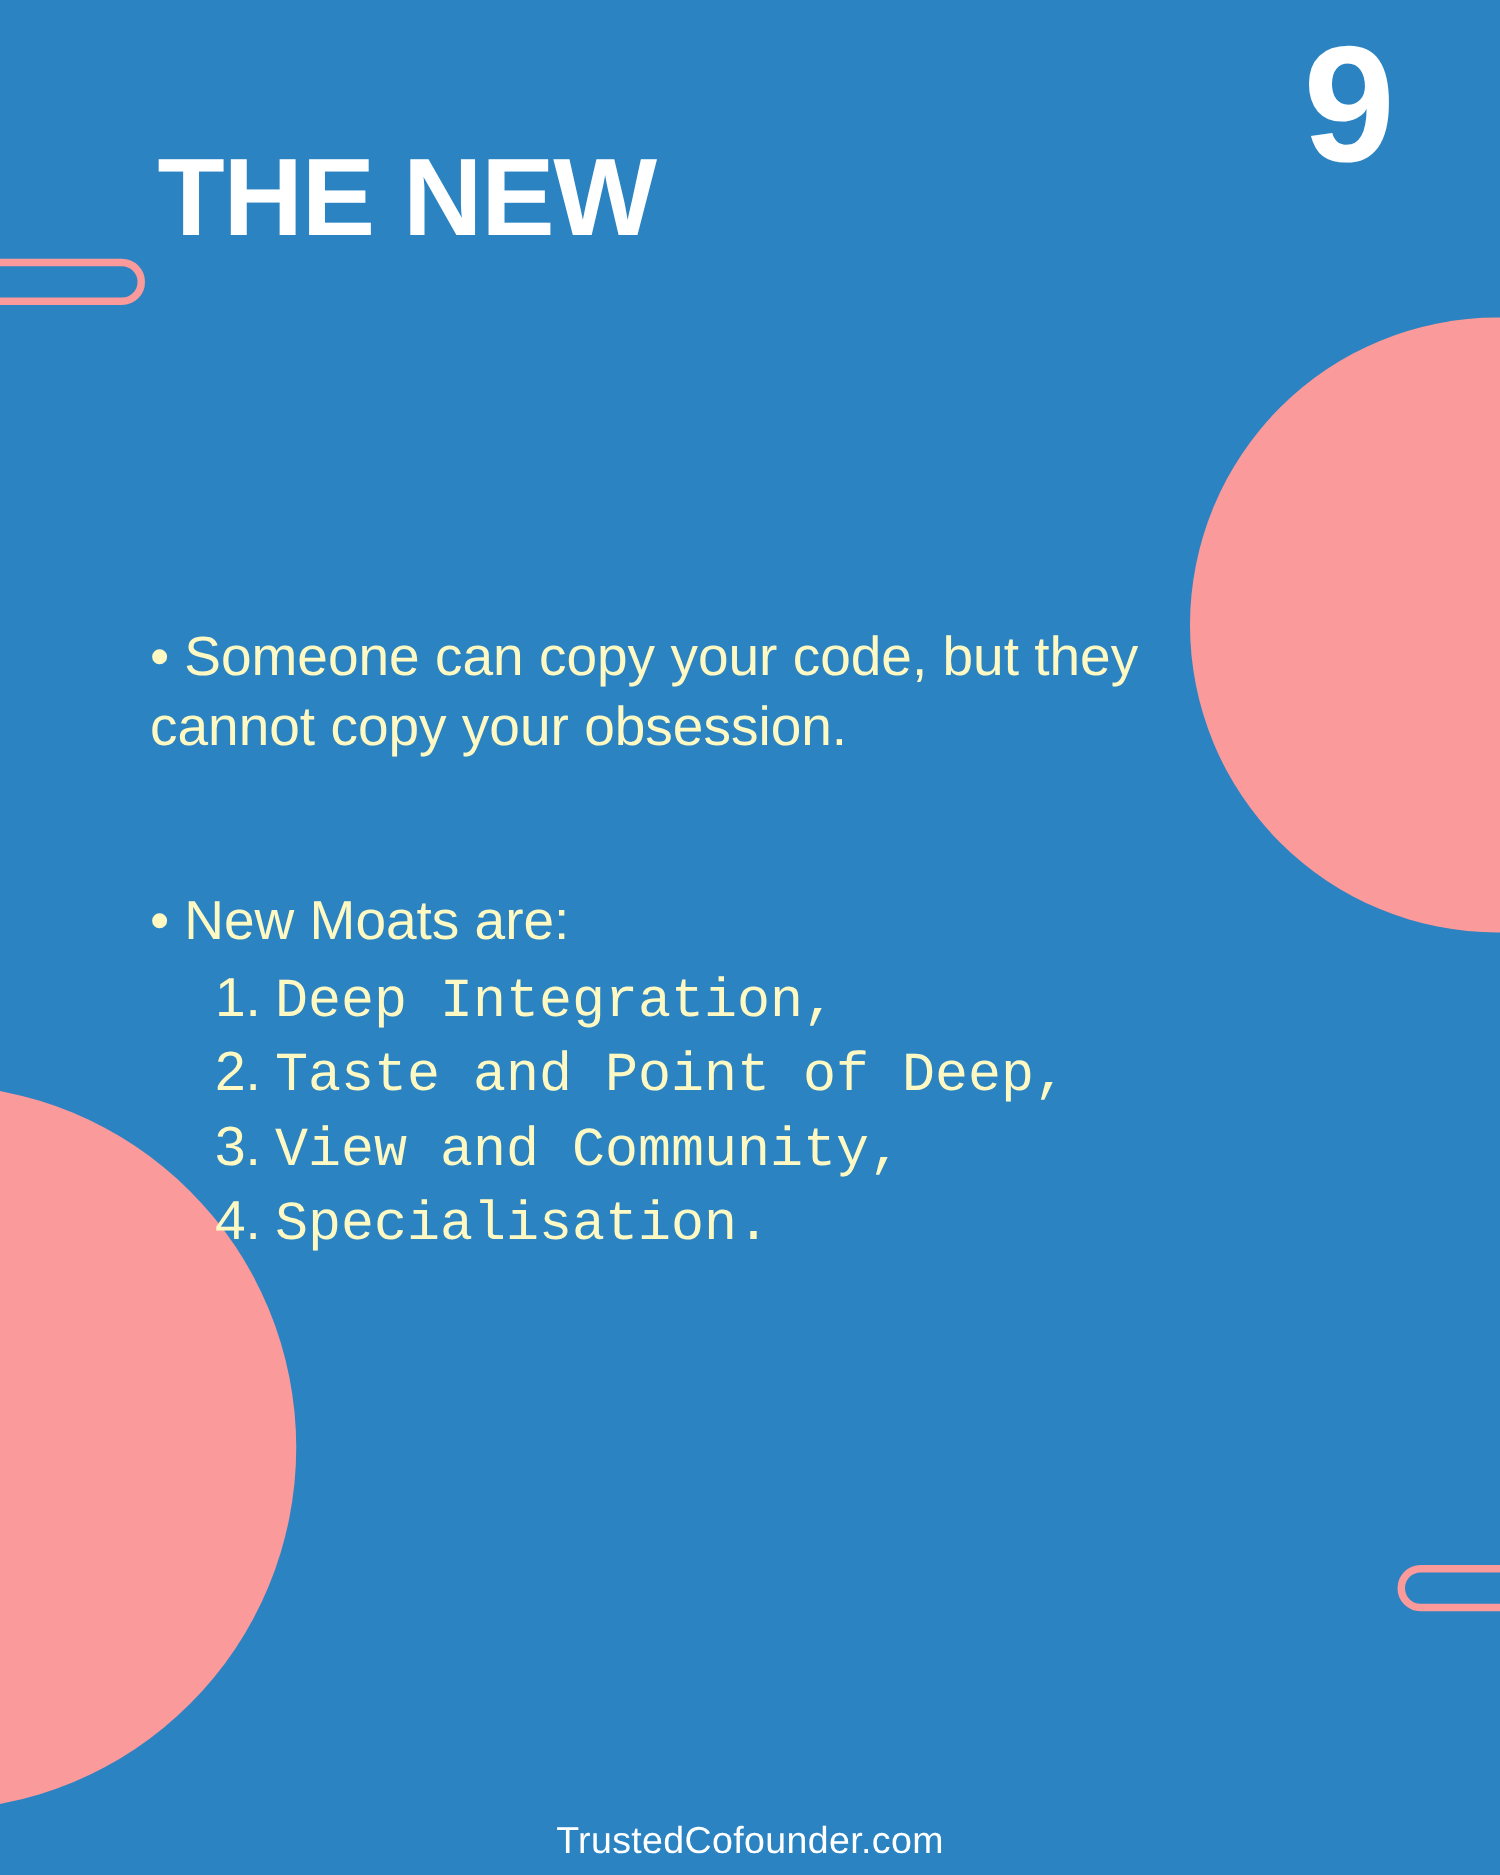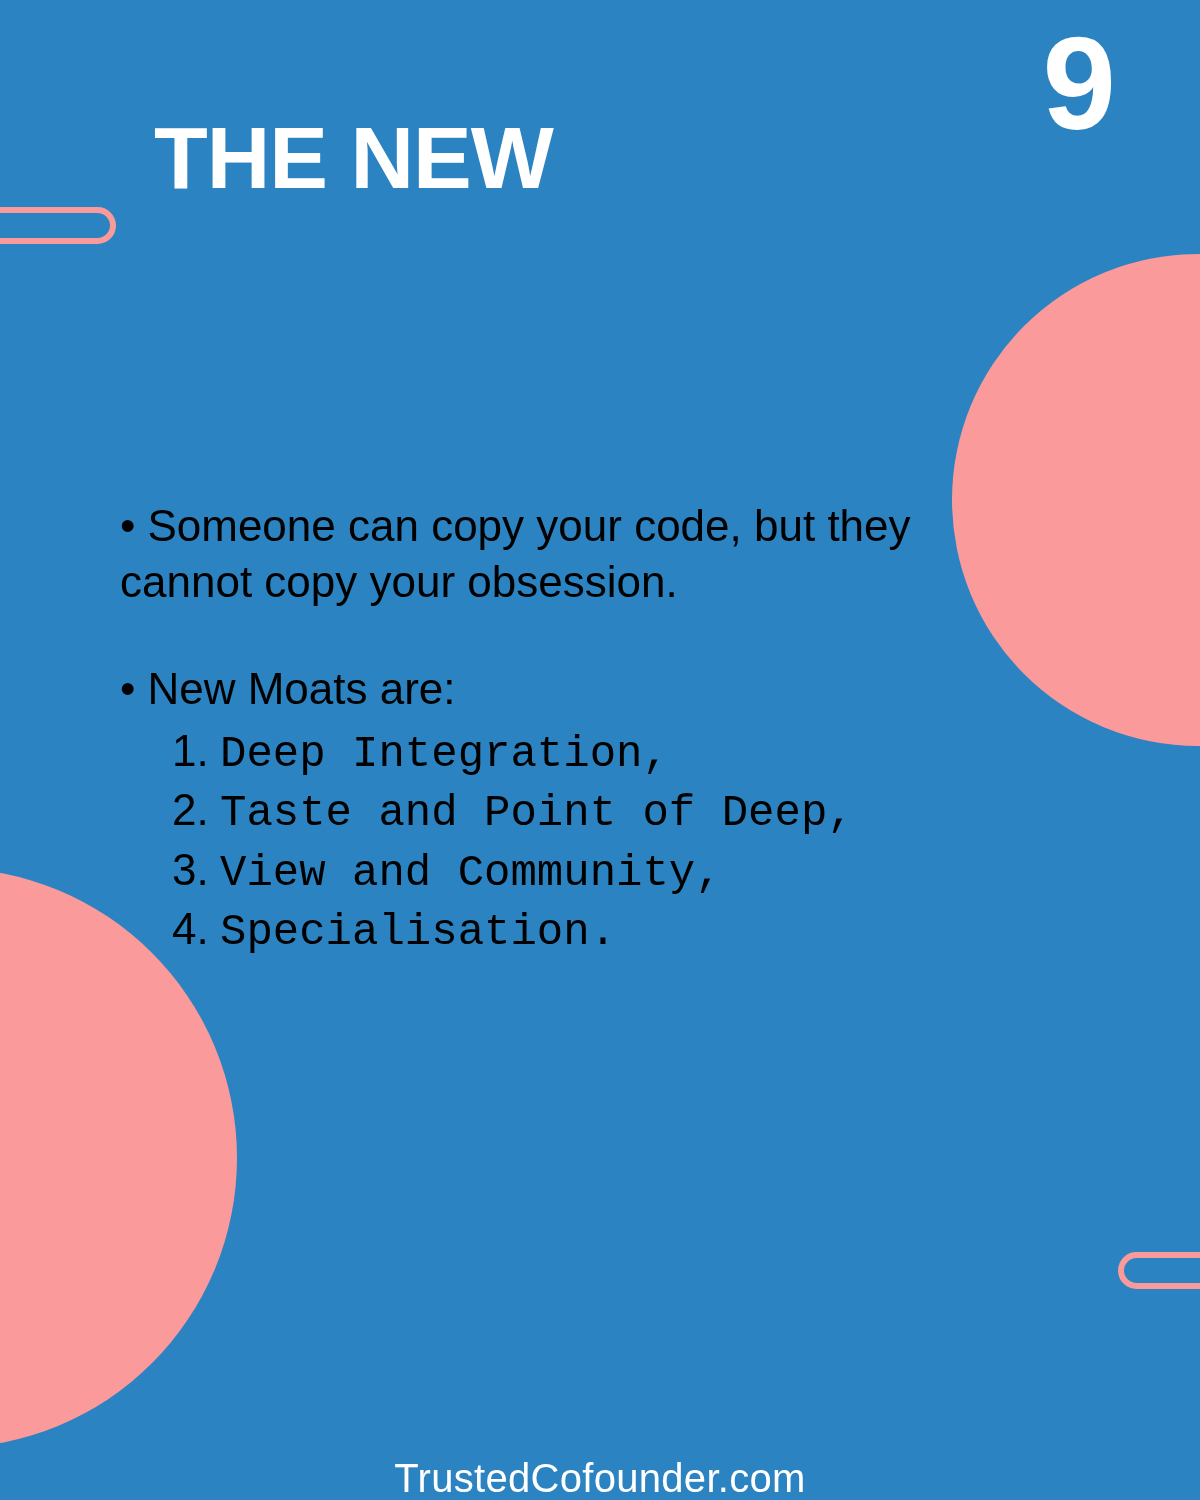--- a/index.html
+++ b/index.html
@@ -61,44 +61,44 @@
   .title {
     position:absolute;
     left:126px; top:112px;
     width:620px;
     color:#ffffff;
     font-size:88px;
     font-weight:bold;
     line-height:1.05;
     letter-spacing:-1px;
     text-transform:uppercase;
-    margin-left:28px;
   }
 
   .body {
     position:absolute;
     left:120px; top:498px;
     width:900px;
-    color:#000000;
+    color:#fef9c3;
   }
 
   .bullet-para {
     font-size:44px;
     line-height:1.28;
     font-weight:400;
     text-indent:0;
   }
   .bullet-para .dot { margin-right:12px; }
 
   .gap { height:50px; }
 
   .bullet-head {
     font-size:44px;
     line-height:1.28;
     font-weight:400;
+    margin-top:48px;
   }
   .bullet-head .dot { margin-right:12px; }
 
   .numlist {
     list-style:none;
     margin-top:6px;
     padding-left:52px;
   }
   .numlist li {
     font-size:44px;
@@ -112,21 +112,21 @@
     flex:0 0 48px;
   }
   .numlist li .txt { flex:1 1 auto;font-family:Liberation Mono, monospace; }
 
   .footer {
     position:absolute;
     left:0; right:0;
     top:1456px;
     text-align:center;
     color:#ffffff;
-    font-size:40px;
+    font-size:30px;
     font-weight:400;
     letter-spacing:0.3px;
   }
 </style>
 </head>
 <body>
 
 <div class="decor">
   <div class="pill-tl"></div>
   <div class="circle-tr"></div>

